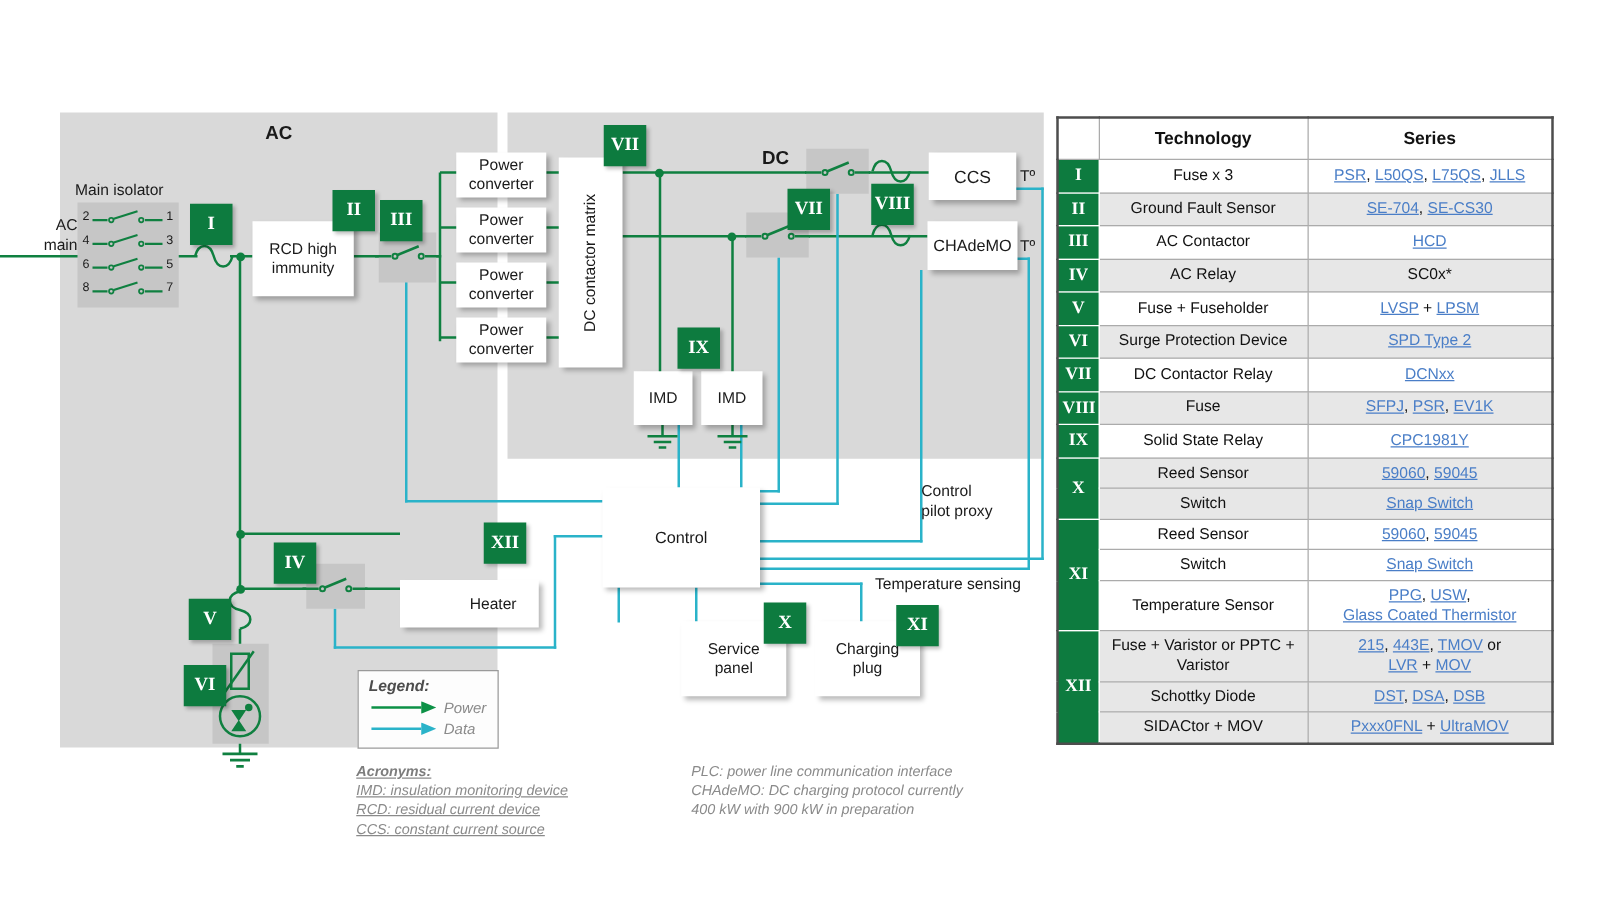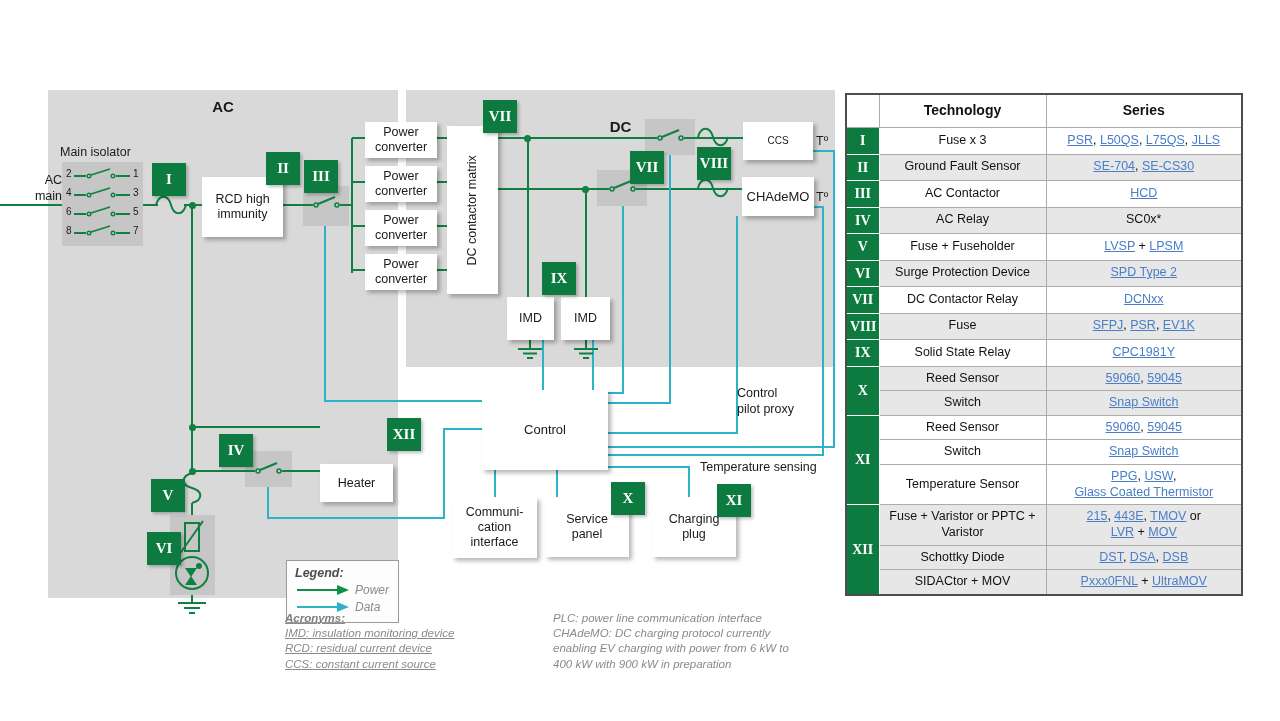--- a/index.html
+++ b/index.html
@@ -221,35 +221,28 @@
         <div>immunity</div>
       </div>
   </div>
   <div class="box" style="left:365px;top:122px;width:72px;height:36px;">Power converter</div>
   <div class="box" style="left:365px;top:166px;width:72px;height:36px;">Power converter</div>
   <div class="box" style="left:365px;top:210px;width:72px;height:36px;">Power converter</div>
   <div class="box" style="left:365px;top:254px;width:72px;height:36px;">Power converter</div>
   <div class="box" style="left:447px;top:126px;width:51px;height:168px;">
     <span class="rot">DC contactor matrix</span>
   </div>
-  <div class="box" style="left:743px;top:122px;width:70px;height:38px;font-size:10px;">CCS</div>
+  <div class="box" style="left:743px;top:122px;width:70px;height:38px;font-size:14px;">CCS</div>
   <div class="box" style="left:742px;top:177px;width:72px;height:39px;font-size:13px;">CHAdeMO</div>
   <div class="lbl" style="left:816px;top:133px;">Tº</div>
   <div class="lbl" style="left:816px;top:189px;">Tº</div>
   <div class="box" style="left:507px;top:297px;width:47px;height:43px;">IMD</div>
   <div class="box" style="left:561px;top:297px;width:49px;height:43px;">IMD</div>
   <div class="box" style="left:482px;top:390px;width:126px;height:80px;font-size:13px;">Control</div>
-  <div class="box" style="left:320px;top:464px;width:73px;height:38px;">Heater</div>
-  <div class="box" style="left:452px;top:497px;width:85px;height:61px;">
-    <div>
-        <div>Communi-</div>
-        <div>cation</div>
-        <div>interface</div>
-      </div>
-  </div>
+  <div class="box" style="left:320px;top:464px;width:73px;height:38px;padding-left:38px;">Heater</div>
   <div class="box" style="left:545px;top:497px;width:84px;height:60px;">
     <div>
         <div>Service</div>
         <div>panel</div>
       </div>
   </div>
   <div class="box" style="left:652px;top:497px;width:84px;height:60px;">
     <div>
         <div>Charging</div>
         <div>plug</div>
@@ -269,21 +262,21 @@
   <div class="badge" style="left:151px;top:479px;">V</div>
   <div class="badge" style="left:147px;top:532px;">VI</div>
   <div class="badge" style="left:483px;top:100px;">VII</div>
   <div class="badge" style="left:630px;top:151px;">VII</div>
   <div class="badge" style="left:697px;top:147px;">VIII</div>
   <div class="badge" style="left:542px;top:262px;">IX</div>
   <div class="badge" style="left:611px;top:482px;">X</div>
   <div class="badge" style="left:717px;top:484px;">XI</div>
   <div class="badge" style="left:387px;top:418px;">XII</div>
 
-  <div id="legend" style="left:286px;top:536px;width:111px;height:61px;margin-top:24px;">
+  <div id="legend" style="left:286px;top:536px;width:111px;height:61px;">
     <div class="lt">Legend:</div>
     <div class="lr">
         <svg width="52" height="10" viewBox="0 0 52 10">
           <path d="M0,5 H40" stroke="#0c9146" stroke-width="2"></path>
           <polygon points="40,0 52,5 40,10" fill="#0c9146"></polygon>
         </svg>
         <span class="ll">Power</span>
       </div>
     <div class="lr">
         <svg width="52" height="10" viewBox="0 0 52 10">
@@ -296,21 +289,20 @@
 
   <div class="note" style="left:285px;top:611px;width:240px;text-decoration:underline;">
     <div class="ttl">Acronyms:</div>
     <div>IMD: insulation monitoring device</div>
     <div>RCD: residual current device</div>
     <div>CCS: constant current source</div>
   </div>
   <div class="note" style="left:553px;top:611px;width:290px;">
     <div>PLC: power line communication interface</div>
     <div>CHAdeMO: DC charging protocol currently</div>
-    <div>enabling EV charging with power from 6 kW to</div>
     <div>400 kW with 900 kW in preparation</div>
   </div>
 
   <table id="techtable">
     <colgroup>
         <col class="c-num">
         <col class="c-tech">
         <col class="c-ser">
       </colgroup>
     <thead>

